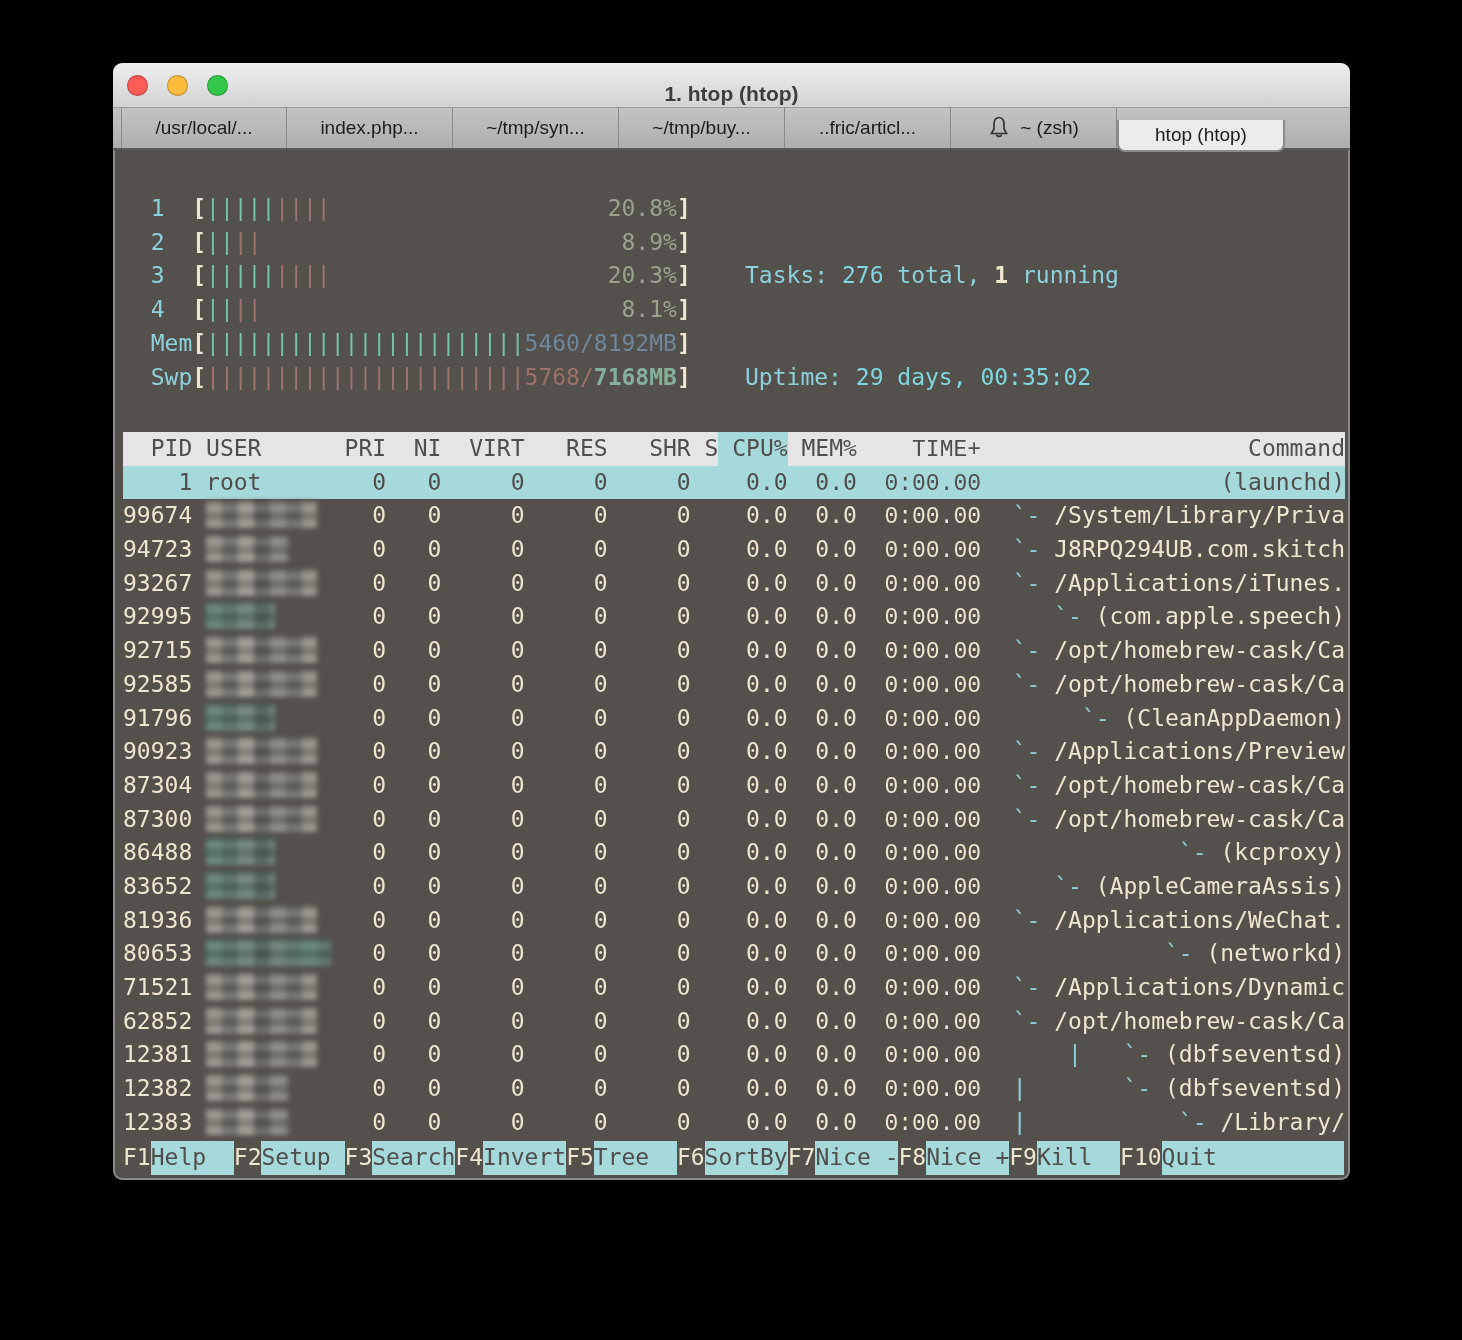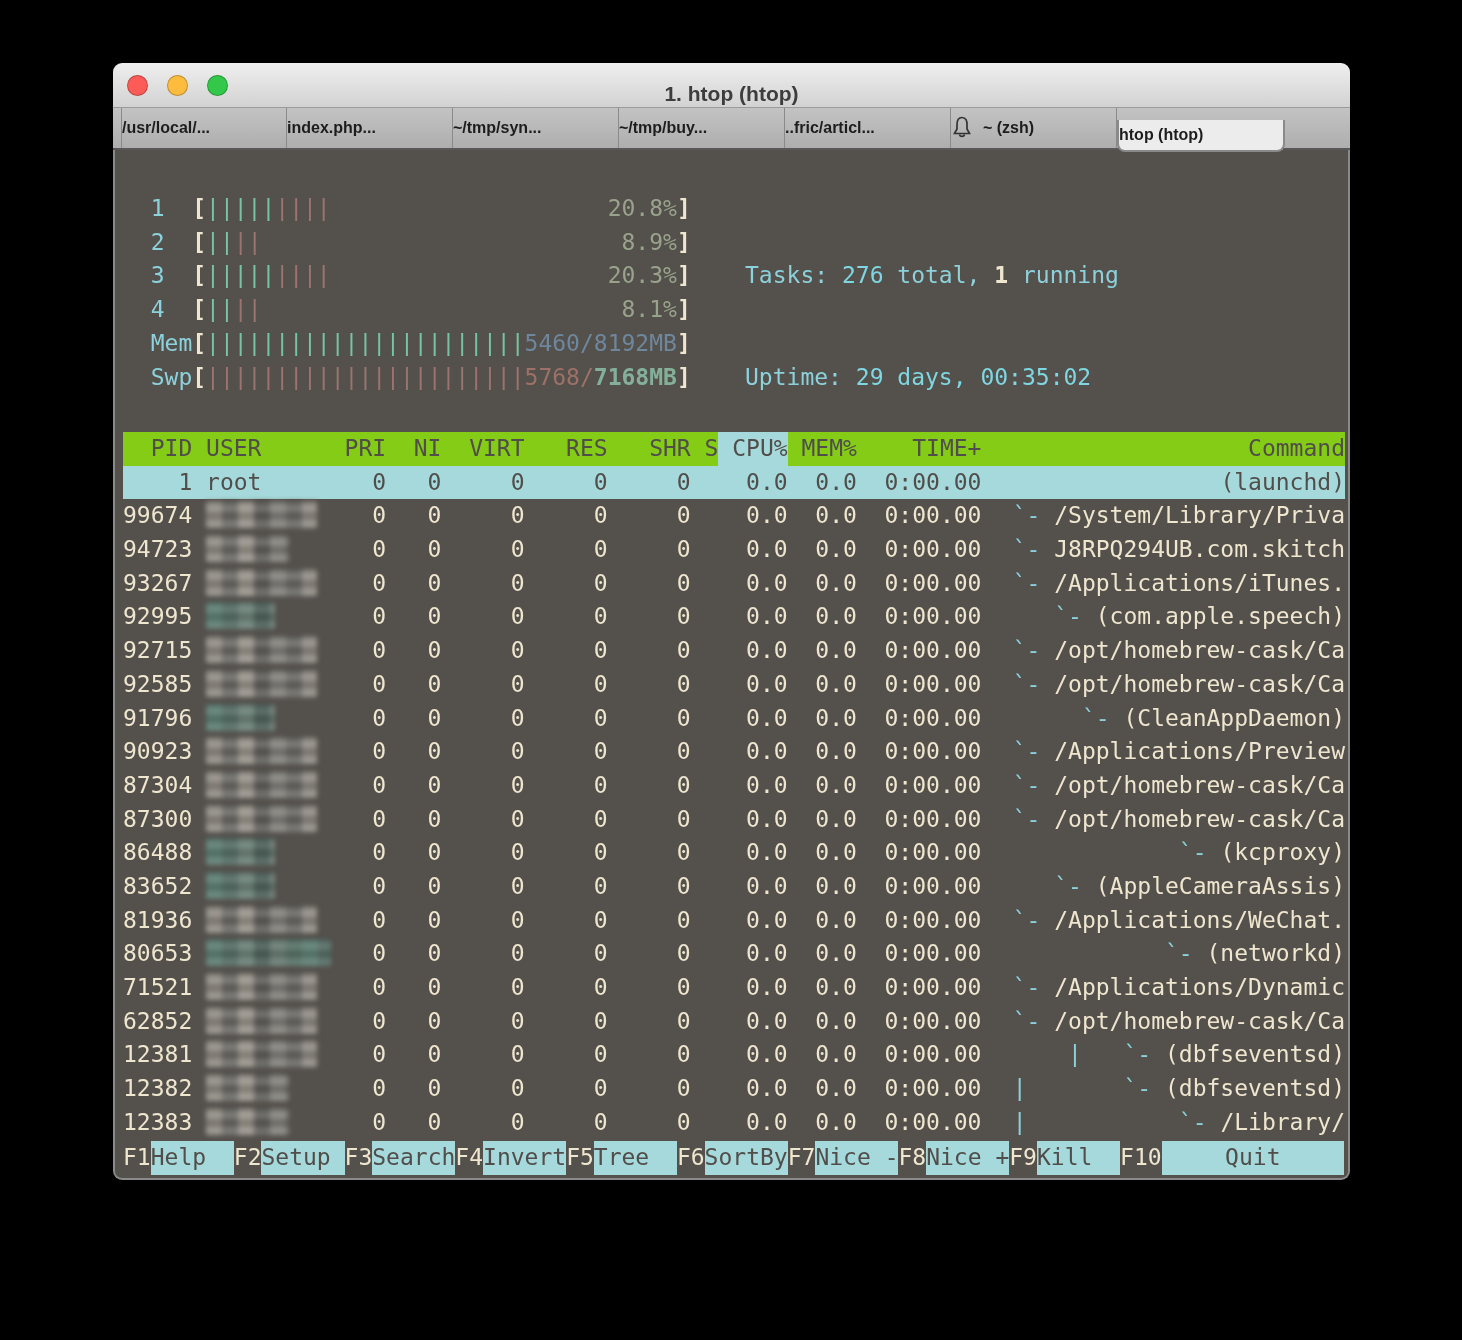--- a/index.html
+++ b/index.html
@@ -23,22 +23,22 @@
   .wtitle{
     position:absolute;left:0;right:0;top:0;height:45px;line-height:45px;
     text-align:center;font-size:21px;font-weight:bold;color:#3d3d3d;margin-top:8px;
   }
   
   .tabbar{
     height:42px;background:linear-gradient(#c3c3c3,#aeaeae);
     border-bottom:2px solid #585858;display:flex;align-items:stretch;padding-left:8px;
   }
   .tab{
-    width:166px;display:flex;align-items:center;
-    font-size:16px;font-weight:bold;color:#1d1d1d;
+    width:166px;display:flex;align-items:center;justify-content:center;
+    font-size:19px;font-weight:normal;color:#1d1d1d;
     border-right:1px solid #8a8a8a;white-space:nowrap;overflow:hidden;
   }
   .tab:first-child{border-left:1px solid #8a8a8a;}
   .tab.active{
     position:relative;top:12px;height:32px;z-index:3;width:168px;
     background:#ececec;border:2px solid #8a8a8a;border-top:none;
     border-radius:0 0 8px 8px;
   }
   .tab .bell{margin-right:10px;display:inline-flex;}
   .tabfill{flex:1;}
@@ -68,56 +68,56 @@
   .stats{position:absolute;left:630px;top:42px;}
   .sline{height:33.7px;}
   .sc{color:#8CD1DB;}
   .scb{color:#7FD7E2;font-weight:normal;}
   .swb{color:#EFE6CF;font-weight:bold;}
   .sw{color:#EFE6CF;}
   .sdim{color:#99A38C;}
   
   .proc{position:absolute;left:8px;top:282px;width:1222px;}
   .prow{display:flex;height:33.7px;align-items:baseline;line-height:33.7px;}
-  .phead{background:#84cc16;color:#504D4A;}
+  .phead{background:#e5e5e5;color:#504D4A;}
   .phead .sorthl{background:#A6D9DB;}
   .sel{background:#A6D9DB;color:#504D4A;}
   .sel .tree,.sel .cmdtext{color:#504D4A;}
   .c{display:inline-block;flex:none;overflow:visible;}
   .c-pid{width:5ch;text-align:right;}
   .c-user{width:11ch;padding-left:1ch;text-align:left;}
   .c-pri{width:3ch;text-align:right;}
   .c-ni{width:4ch;text-align:right;}
   .c-virt{width:6ch;text-align:right;}
   .c-res{width:6ch;text-align:right;}
   .c-shr{width:6ch;text-align:right;}
   .c-s{width:2ch;text-align:right;}
   .c-cpu{width:5ch;text-align:right;}
   .c-mem{width:5ch;text-align:right;}
-  .c-time{width:9ch;text-align:right;}
+  .c-time{width:9ch;text-align:right;font-family:Liberation Mono, monospace;}
   .c-command{padding-left:2ch;text-align:right;flex:1;}
   .tree{color:#8CD1DB;}
   .cmdtext{color:#EFE6CF;}
   .mask{
     display:inline-block;height:27px;vertical-align:-5px;
     background:
       repeating-linear-gradient(0deg, rgba(255,255,255,.10) 0 8px, rgba(0,0,0,.14) 8px 16px),
       repeating-linear-gradient(90deg,#918d85 0 16px,#6b6a66 16px 32px,#99948b 32px 48px,#605f5b 48px 64px,#83817b 64px 80px,#6a6965 80px 96px,#908c84 96px 112px);
     filter:blur(2.5px);border-radius:2px;
   }
   .mask.teal{
     background:
       repeating-linear-gradient(0deg, rgba(255,255,255,.08) 0 8px, rgba(0,0,0,.12) 8px 16px),
       repeating-linear-gradient(90deg,#5f7f75 0 16px,#566e66 16px 32px,#6d8279 32px 48px,#4f625c 48px 64px,#6a7d74 64px 80px,#587368 80px 96px);
   }
   
   .fkeys{position:absolute;left:8px;right:4px;bottom:3px;height:33.7px;display:flex;line-height:33.7px;}
   .fk{color:#EFE6CF;flex:none;}
   .fa{width:6ch;flex:none;background:#A6D9DB;color:#504D4A;overflow:hidden;}
-  .fa.grow{flex:1;width:auto;text-align:center;}
+  .fa.grow{flex:1;width:auto;}
 </style>
 </head>
 <body>
 
 <div class="window">
 
   <div class="titlebar">
     <div class="traffic">
       <div class="tl red"></div>
       <div class="tl yellow"></div>

